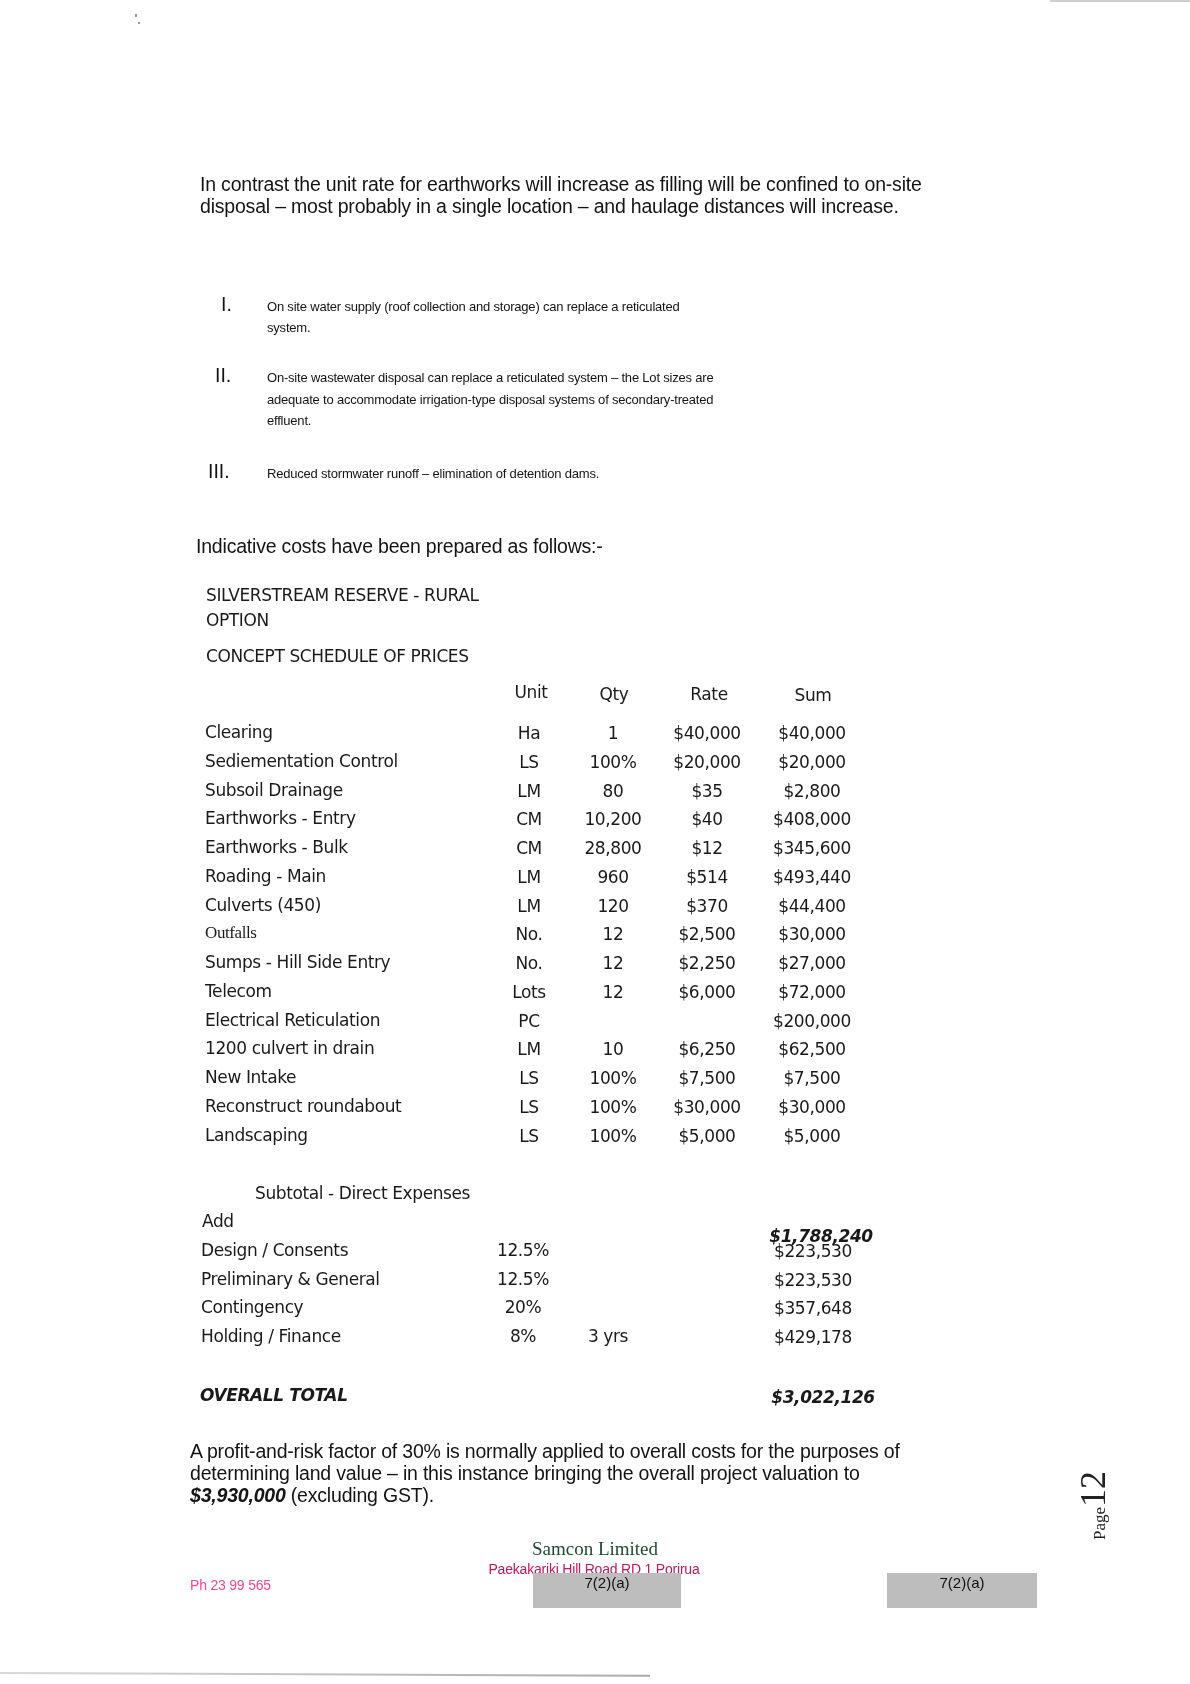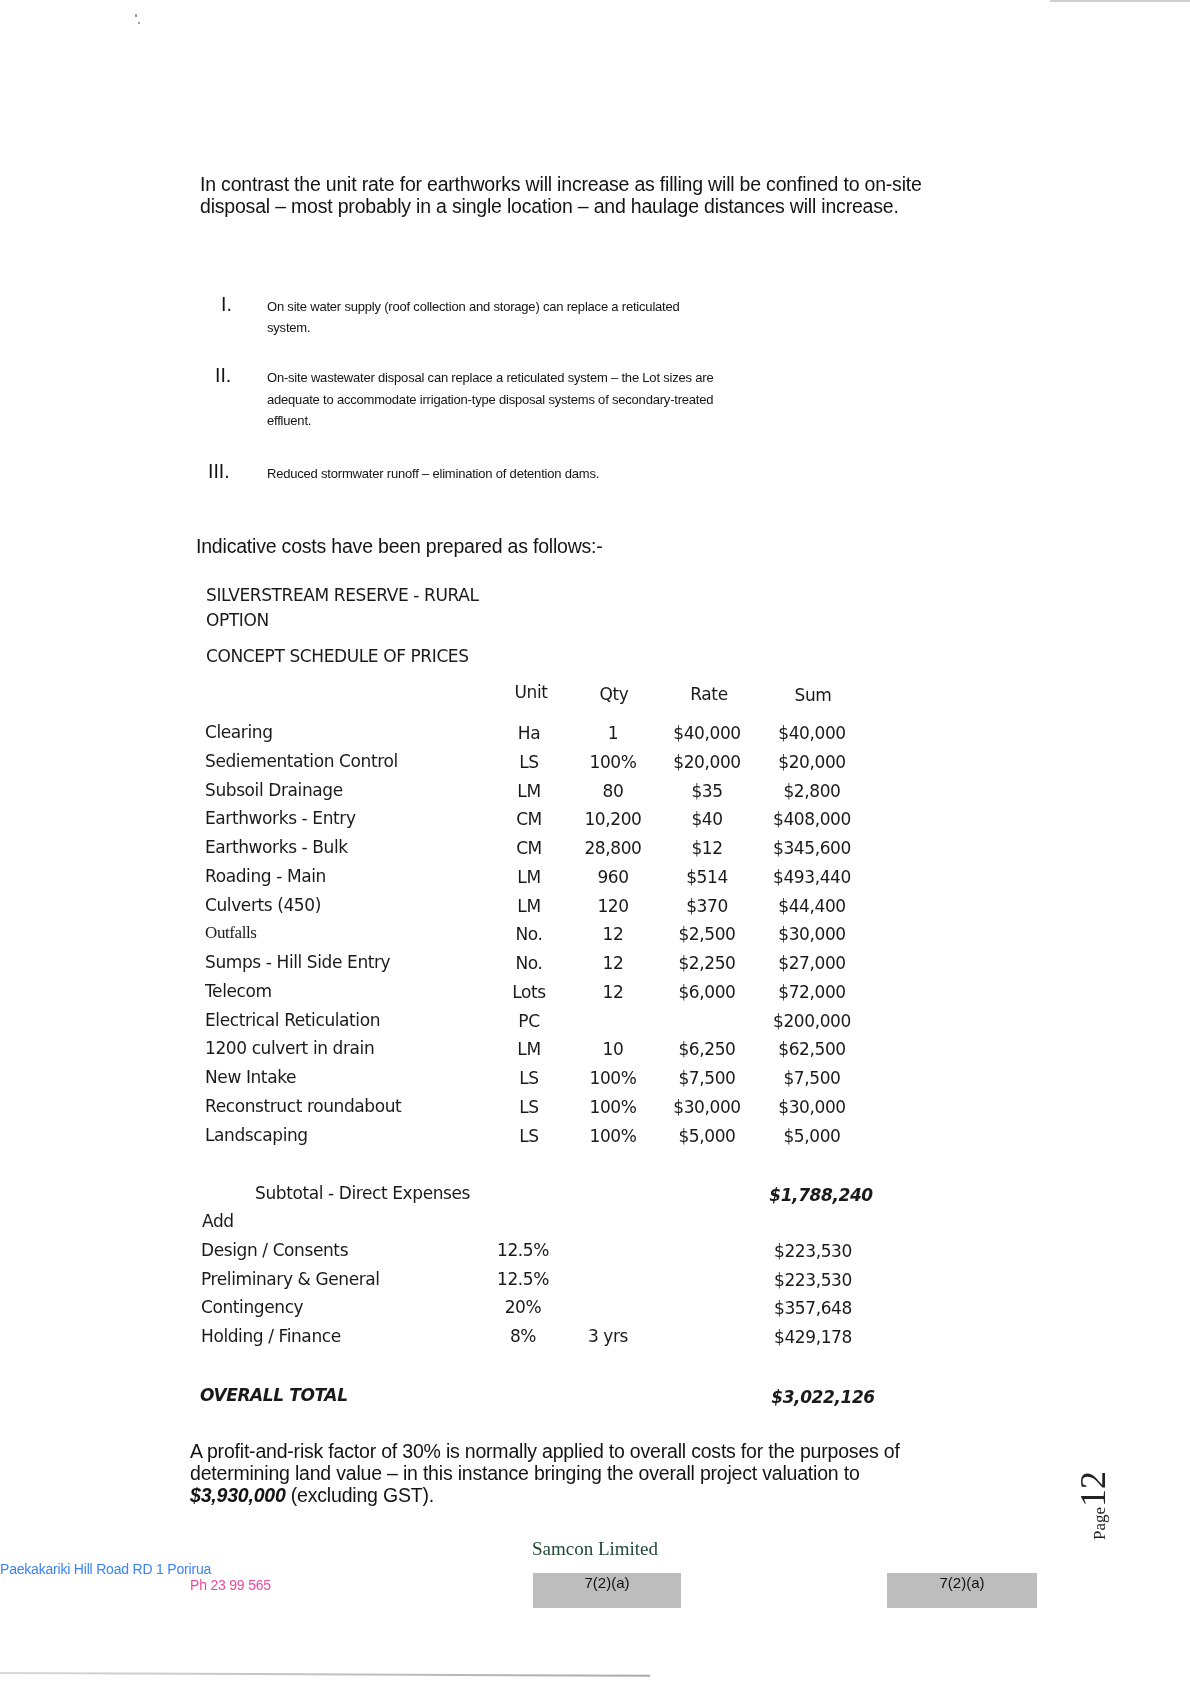--- a/index.html
+++ b/index.html
@@ -7,21 +7,21 @@
     .page { position: absolute; left: 0; top: 0; width: 1190px; height: 1684px; background: #fff; }
     .body-text { font-family: "Liberation Sans", sans-serif; font-size: 19.5px; line-height: 22px; letter-spacing: -0.2px; }
     .p { position: absolute; }
     .num { position: absolute; font-family: "Liberation Sans", sans-serif; font-size: 19.5px; }
     .li-text { position: absolute; font-family: "Liberation Sans", sans-serif; font-size: 13px; line-height: 22px; letter-spacing: -0.2px; }
     .tbl { font-family: "DejaVu Sans", sans-serif; font-size: 17px; letter-spacing: -0.4px; color: #1a1a1a; }
     .cell { position: absolute; white-space: nowrap; }
     .c-center { transform: translateX(-50%); }
     .bi { font-weight: bold; font-style: italic; }
     .footer-co { position: absolute; font-family: "Liberation Serif", serif; font-size: 19px; color: #1f4a32; left: 0; width: 1190px; text-align: center; top: 1538px; }
-    .footer-addr { position: absolute; font-family: "Liberation Sans", sans-serif; font-size: 14px; color: #3b82f6; top: 1561px; left: 0; width: 1188px; letter-spacing: -0.2px; }
+    .footer-addr { position: absolute; font-family: "Liberation Sans", sans-serif; font-size: 14px; color: #be185d; top: 1561px; left: 0; width: 1188px; text-align: center; letter-spacing: -0.2px; }
     .footer-ph { position: absolute; font-family: "Liberation Sans", sans-serif; font-size: 14px; color: #ec4899; left: 190px; top: 1577px; letter-spacing: -0.2px; }
     .redact { position: absolute; background: #bdbdbd; font-family: "Liberation Sans", sans-serif; font-size: 15px; color: #111; text-align: center; }
     .page-num { position: absolute; left: 1072px; top: 1430px; width: 40px; height: 110px; }
     .page-num .rot { position: absolute; left: 0; top: 110px; transform: rotate(-90deg); transform-origin: 0 0; white-space: nowrap; font-family: "Liberation Serif", serif; color: #222; }
     .page-num .lbl { font-size: 17px; }
     .page-num .n { font-size: 36px; }
     .scan-line-bottom { position: absolute; left: 0; top: 1672px; width: 650px; height: 2px; background: linear-gradient(to right, #d8d8d8, #aaaaaa); transform: rotate(0.25deg); transform-origin: 0 0; }
     .scan-top { position: absolute; right: 0; top: 0; width: 140px; height: 2px; background: #cfcfcf; }
     .speck { position: absolute; width: 2px; height: 3px; background: #999; }
   </style>
@@ -168,21 +168,21 @@
         <div>
           <div class="cell" style="left: 205px; top: 1124.5px;">Landscaping</div>
           <div class="cell c-center" style="left: 529px; top: 1125.5px;">LS</div>
           <div class="cell c-center" style="left: 613px; top: 1125.5px;">100%</div>
           <div class="cell c-center" style="left: 707px; top: 1125.5px;">$5,000</div>
           <div class="cell c-center" style="left: 812px; top: 1125.5px;">$5,000</div>
         </div>
       </div>
 
     <div class="cell" style="left:255px; top:1183px;">Subtotal - Direct Expenses</div>
-    <div class="cell c-center bi" style="left:821px; top:1185px;">$1,788,240</div>
+    <div class="cell c-center bi" style="left:821px; top:1226px;">$1,788,240</div>
     <div class="cell" style="left:202px; top:1211px;">Add</div>
 
     <div id="add-rows">
         <div>
           <div class="cell" style="left: 201px; top: 1240px;">Design / Consents</div>
           <div class="cell c-center" style="left: 523px; top: 1240px;">12.5%</div>
           <div class="cell c-center" style="left: 608px; top: 1240px;"></div>
           <div class="cell c-center" style="left: 813px; top: 1241px;">$223,530</div>
         </div>
         <div>

